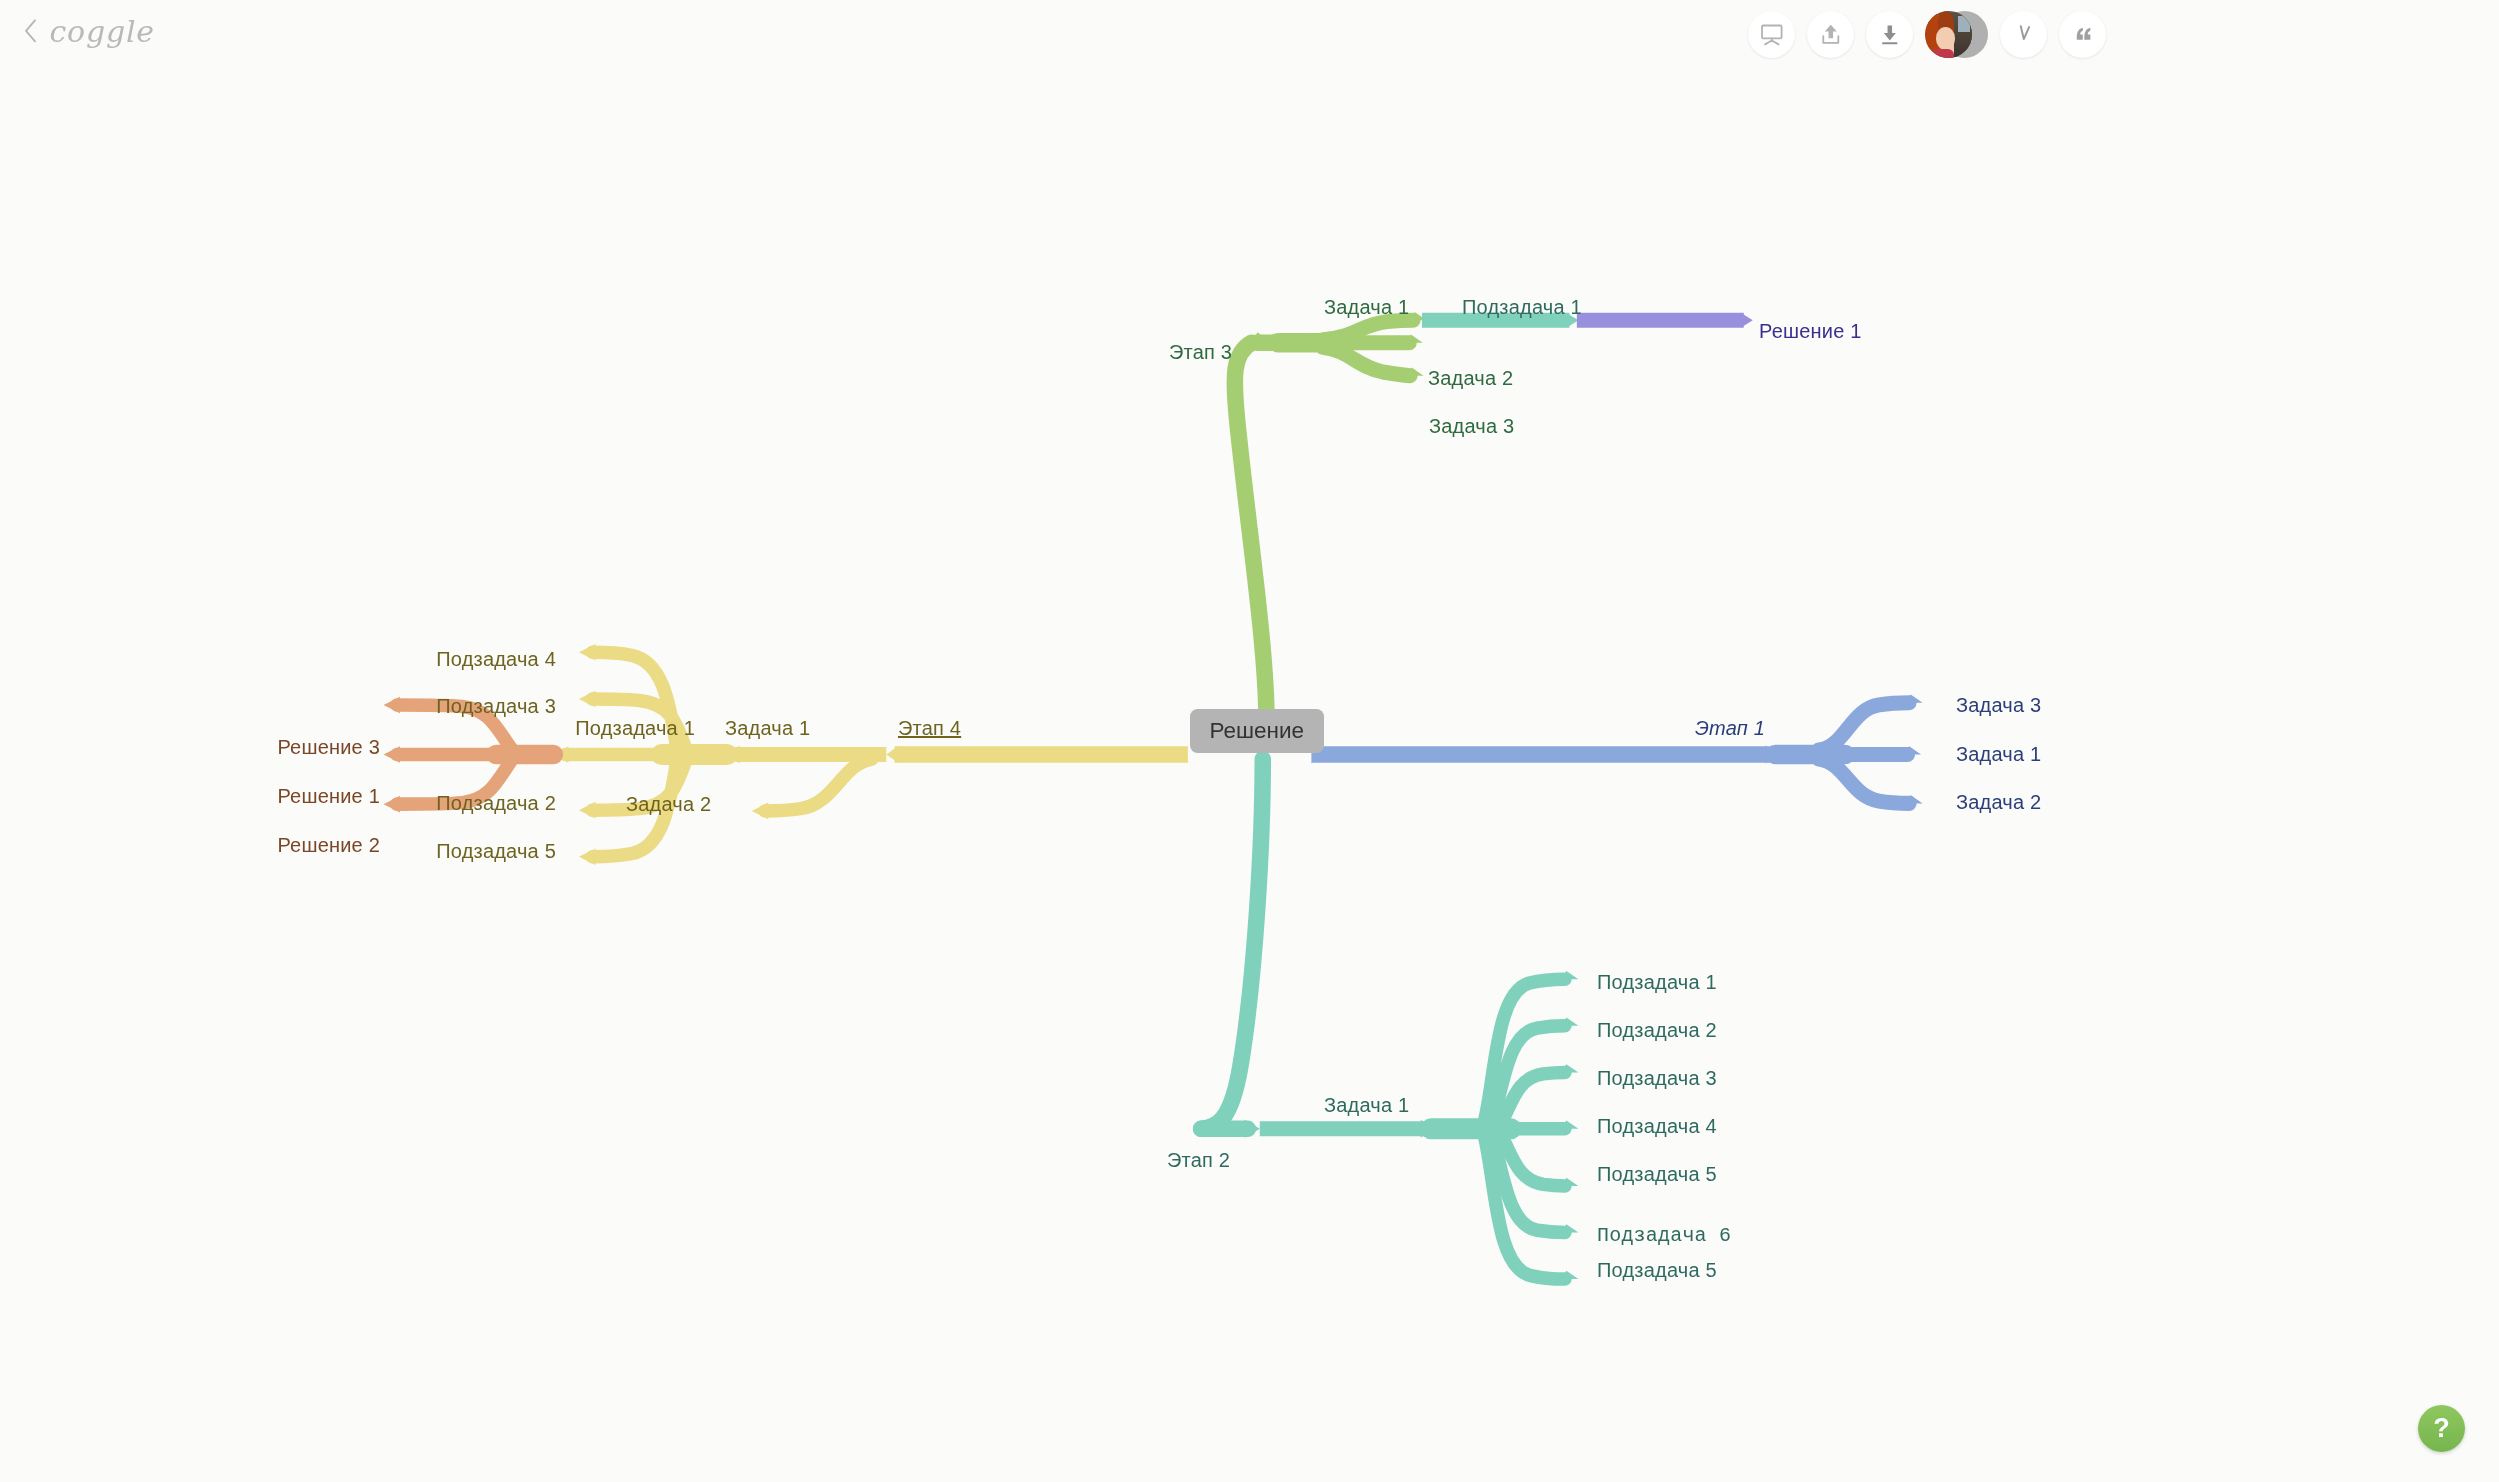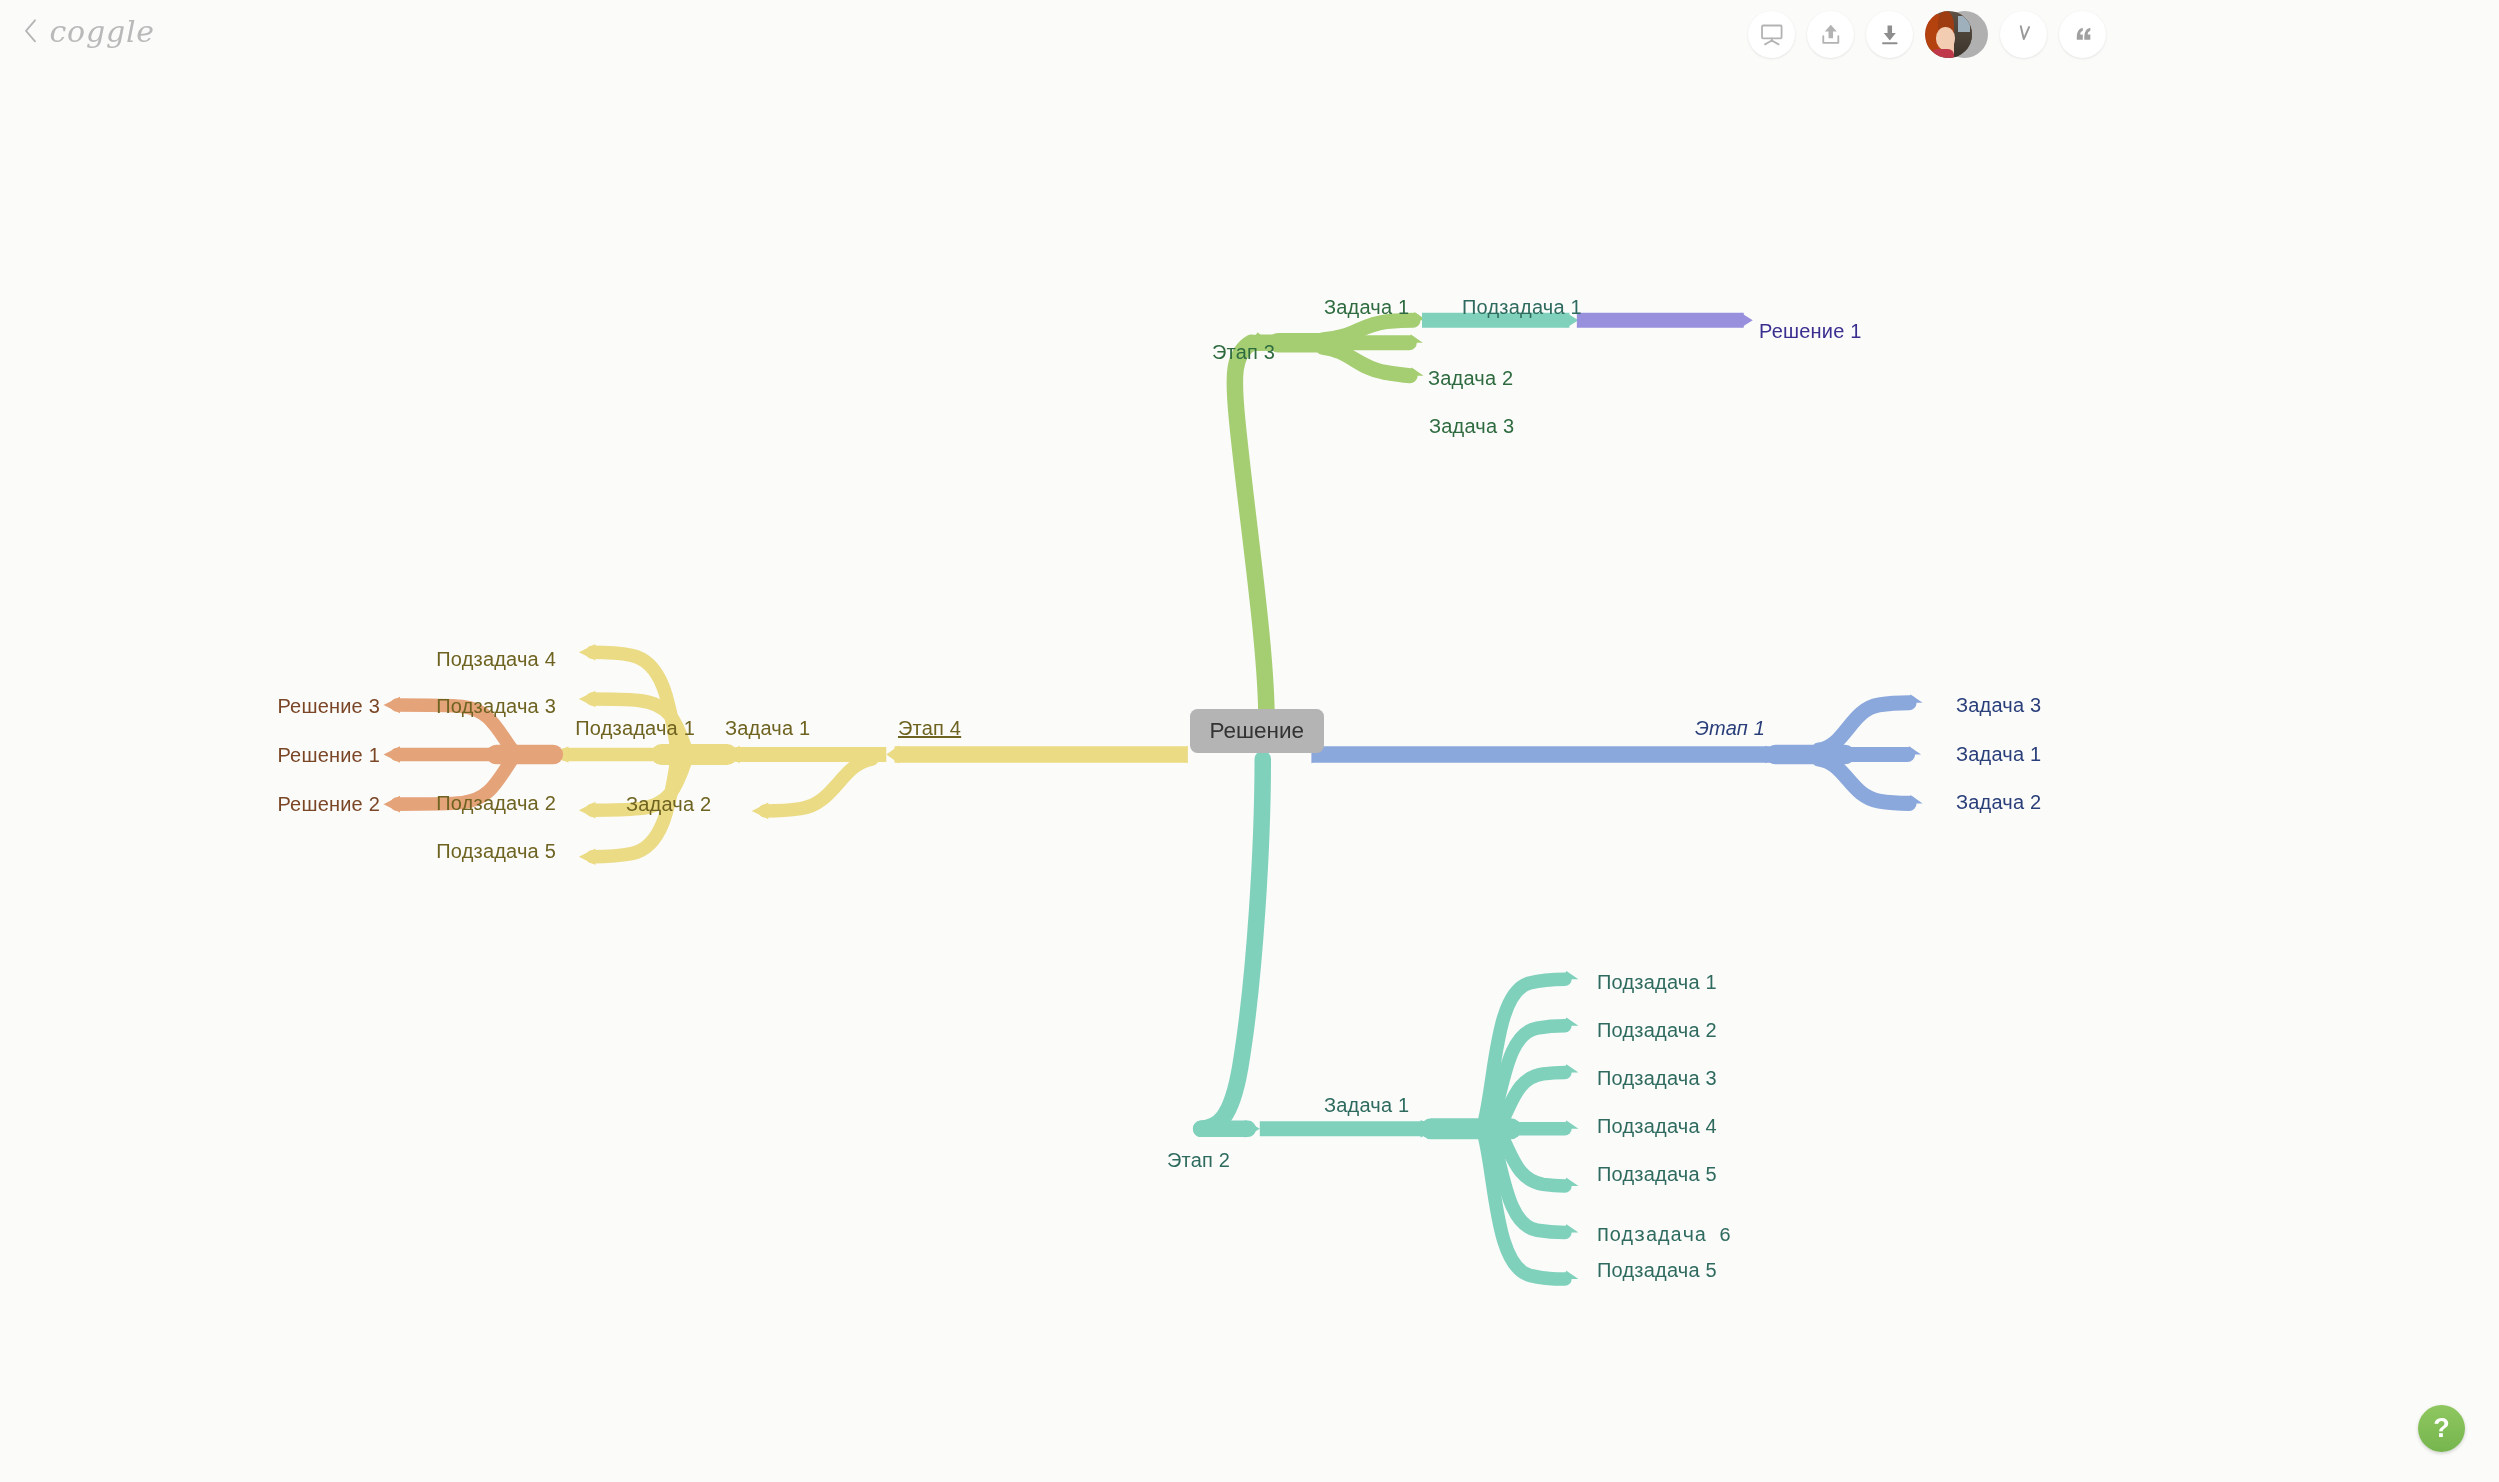--- a/index.html
+++ b/index.html
@@ -61,21 +61,21 @@
   .lbl{
     position:absolute;white-space:nowrap;font-size:20px;line-height:1;
     transform:translateY(-50%);letter-spacing:0.2px;cursor:pointer;
   }
   .lbl.r{transform:translate(-100%,-50%);}
   .c-green{color:#2e6b3f;}
   .c-teal{color:#2e6b5e;}
   .c-purple{color:#3a2f8f;}
   .c-blue{color:#2a3f7a;}
   .c-yellow{color:#6e6320;}
-  .c-orange{color:#7a4626;}
+  .c-orange{color:#7a4626;margin-top:41px;}
 
   .root-node{
     position:absolute;left:1190px;top:731px;transform:translateY(-50%);
     background:#b4b4b4;border-radius:7.5px;padding:9px 19.5px;
     font-size:22.5px;color:#333;z-index:6;cursor:pointer;
   }
 </style>
 </head>
 <body>
 
@@ -266,21 +266,21 @@
       <path d="M680,1004 L528,1004" fill="none" stroke="#e5a379" stroke-width="18" stroke-linecap="round"></path>
       <path d="M532,993 L510,1004 L532,1015 Z" fill="#e5a379"></path>
 
       <path d="M680,1012 C660,1042 650,1064 615,1068 C595,1070 540,1070 528,1070" fill="none" stroke="#e5a379" stroke-width="18" stroke-linecap="round"></path>
       <path d="M532,1059 L510,1070 L532,1081 Z" fill="#e5a379"></path>
     </g>
   </svg>
 
   <div class="root-node">Решение</div>
 
-  <div class="lbl c-green" style="left:1169px;top:352px;margin-left:43px;">Этап 3</div>
+  <div class="lbl c-green" style="left:1169px;top:352px;">Этап 3</div>
   <div class="lbl c-green" style="left:1324px;top:307px;">Задача 1</div>
   <div class="lbl c-green" style="left:1428px;top:378px;">Задача 2</div>
   <div class="lbl c-green" style="left:1429px;top:426px;">Задача 3</div>
   <div class="lbl c-teal" style="left:1462px;top:307px;">Подзадача 1</div>
   <div class="lbl c-purple" style="left:1759px;top:331px;">Решение 1</div>
 
   <div class="lbl c-blue" style="left:1695px;top:728px;font-style:italic;">Этап 1</div>
   <div class="lbl c-blue" style="left:1956px;top:705px;">Задача 3</div>
   <div class="lbl c-blue" style="left:1956px;top:754px;">Задача 1</div>
   <div class="lbl c-blue" style="left:1956px;top:802px;">Задача 2</div>

